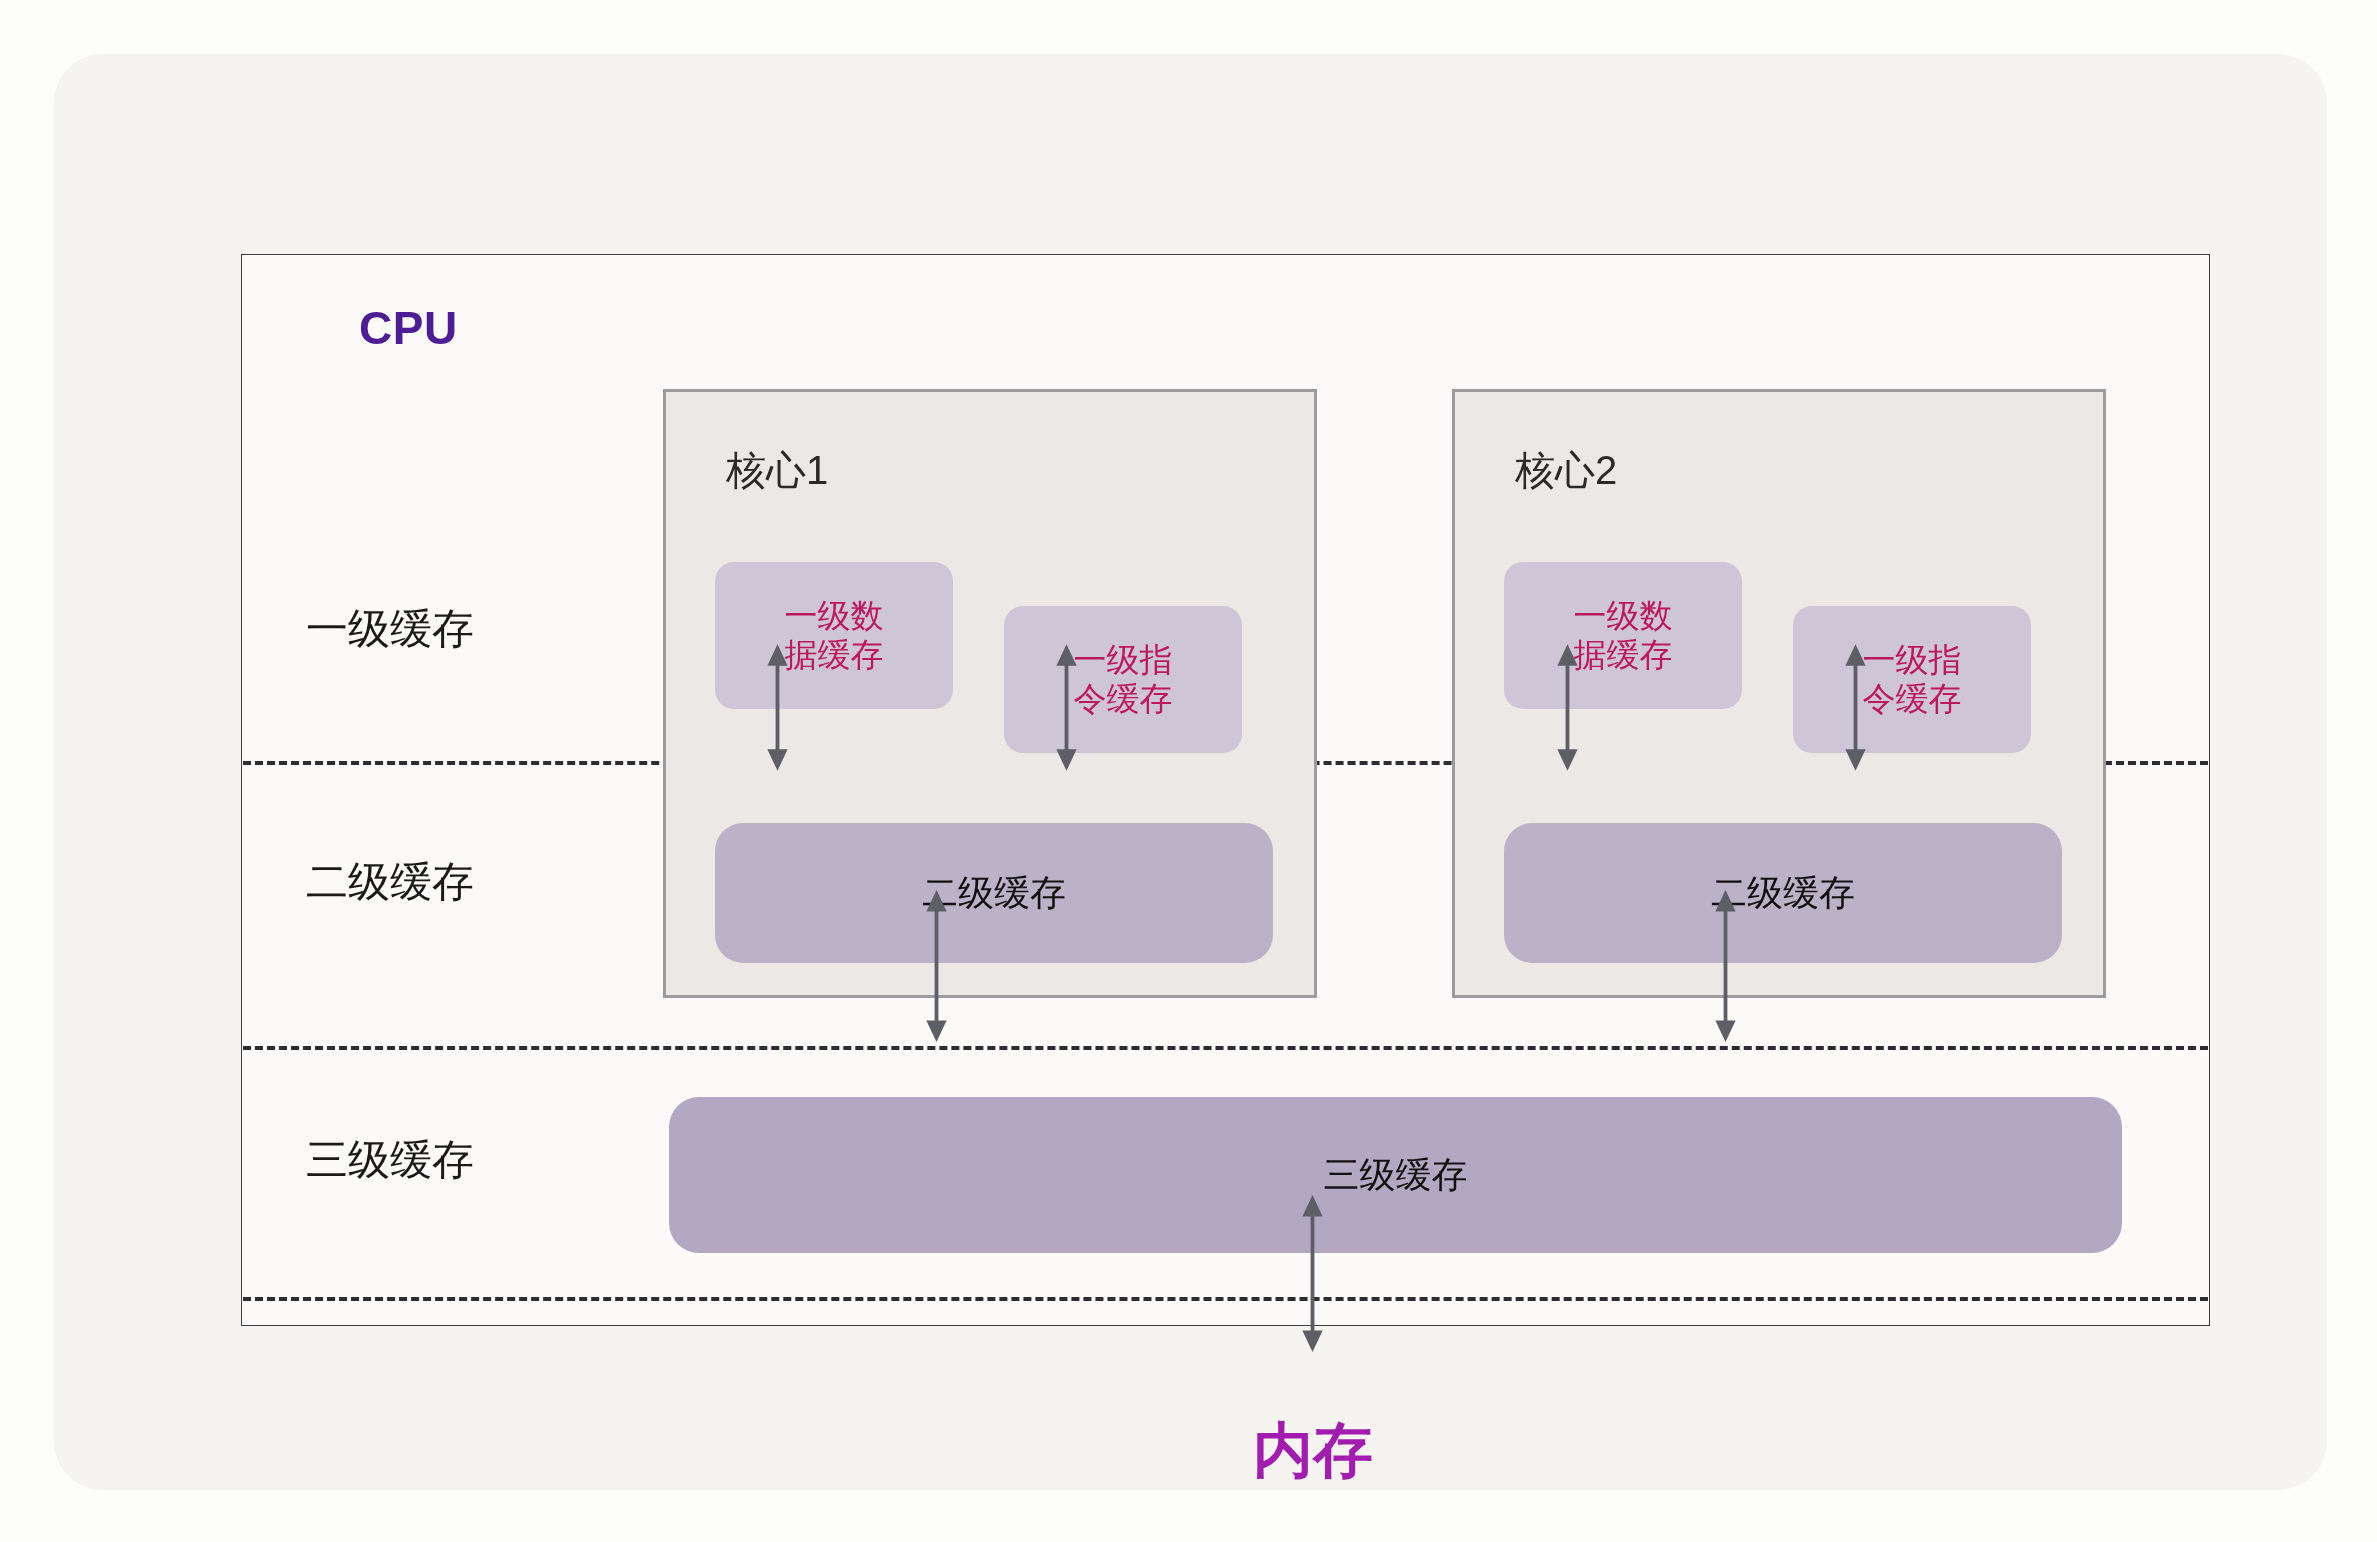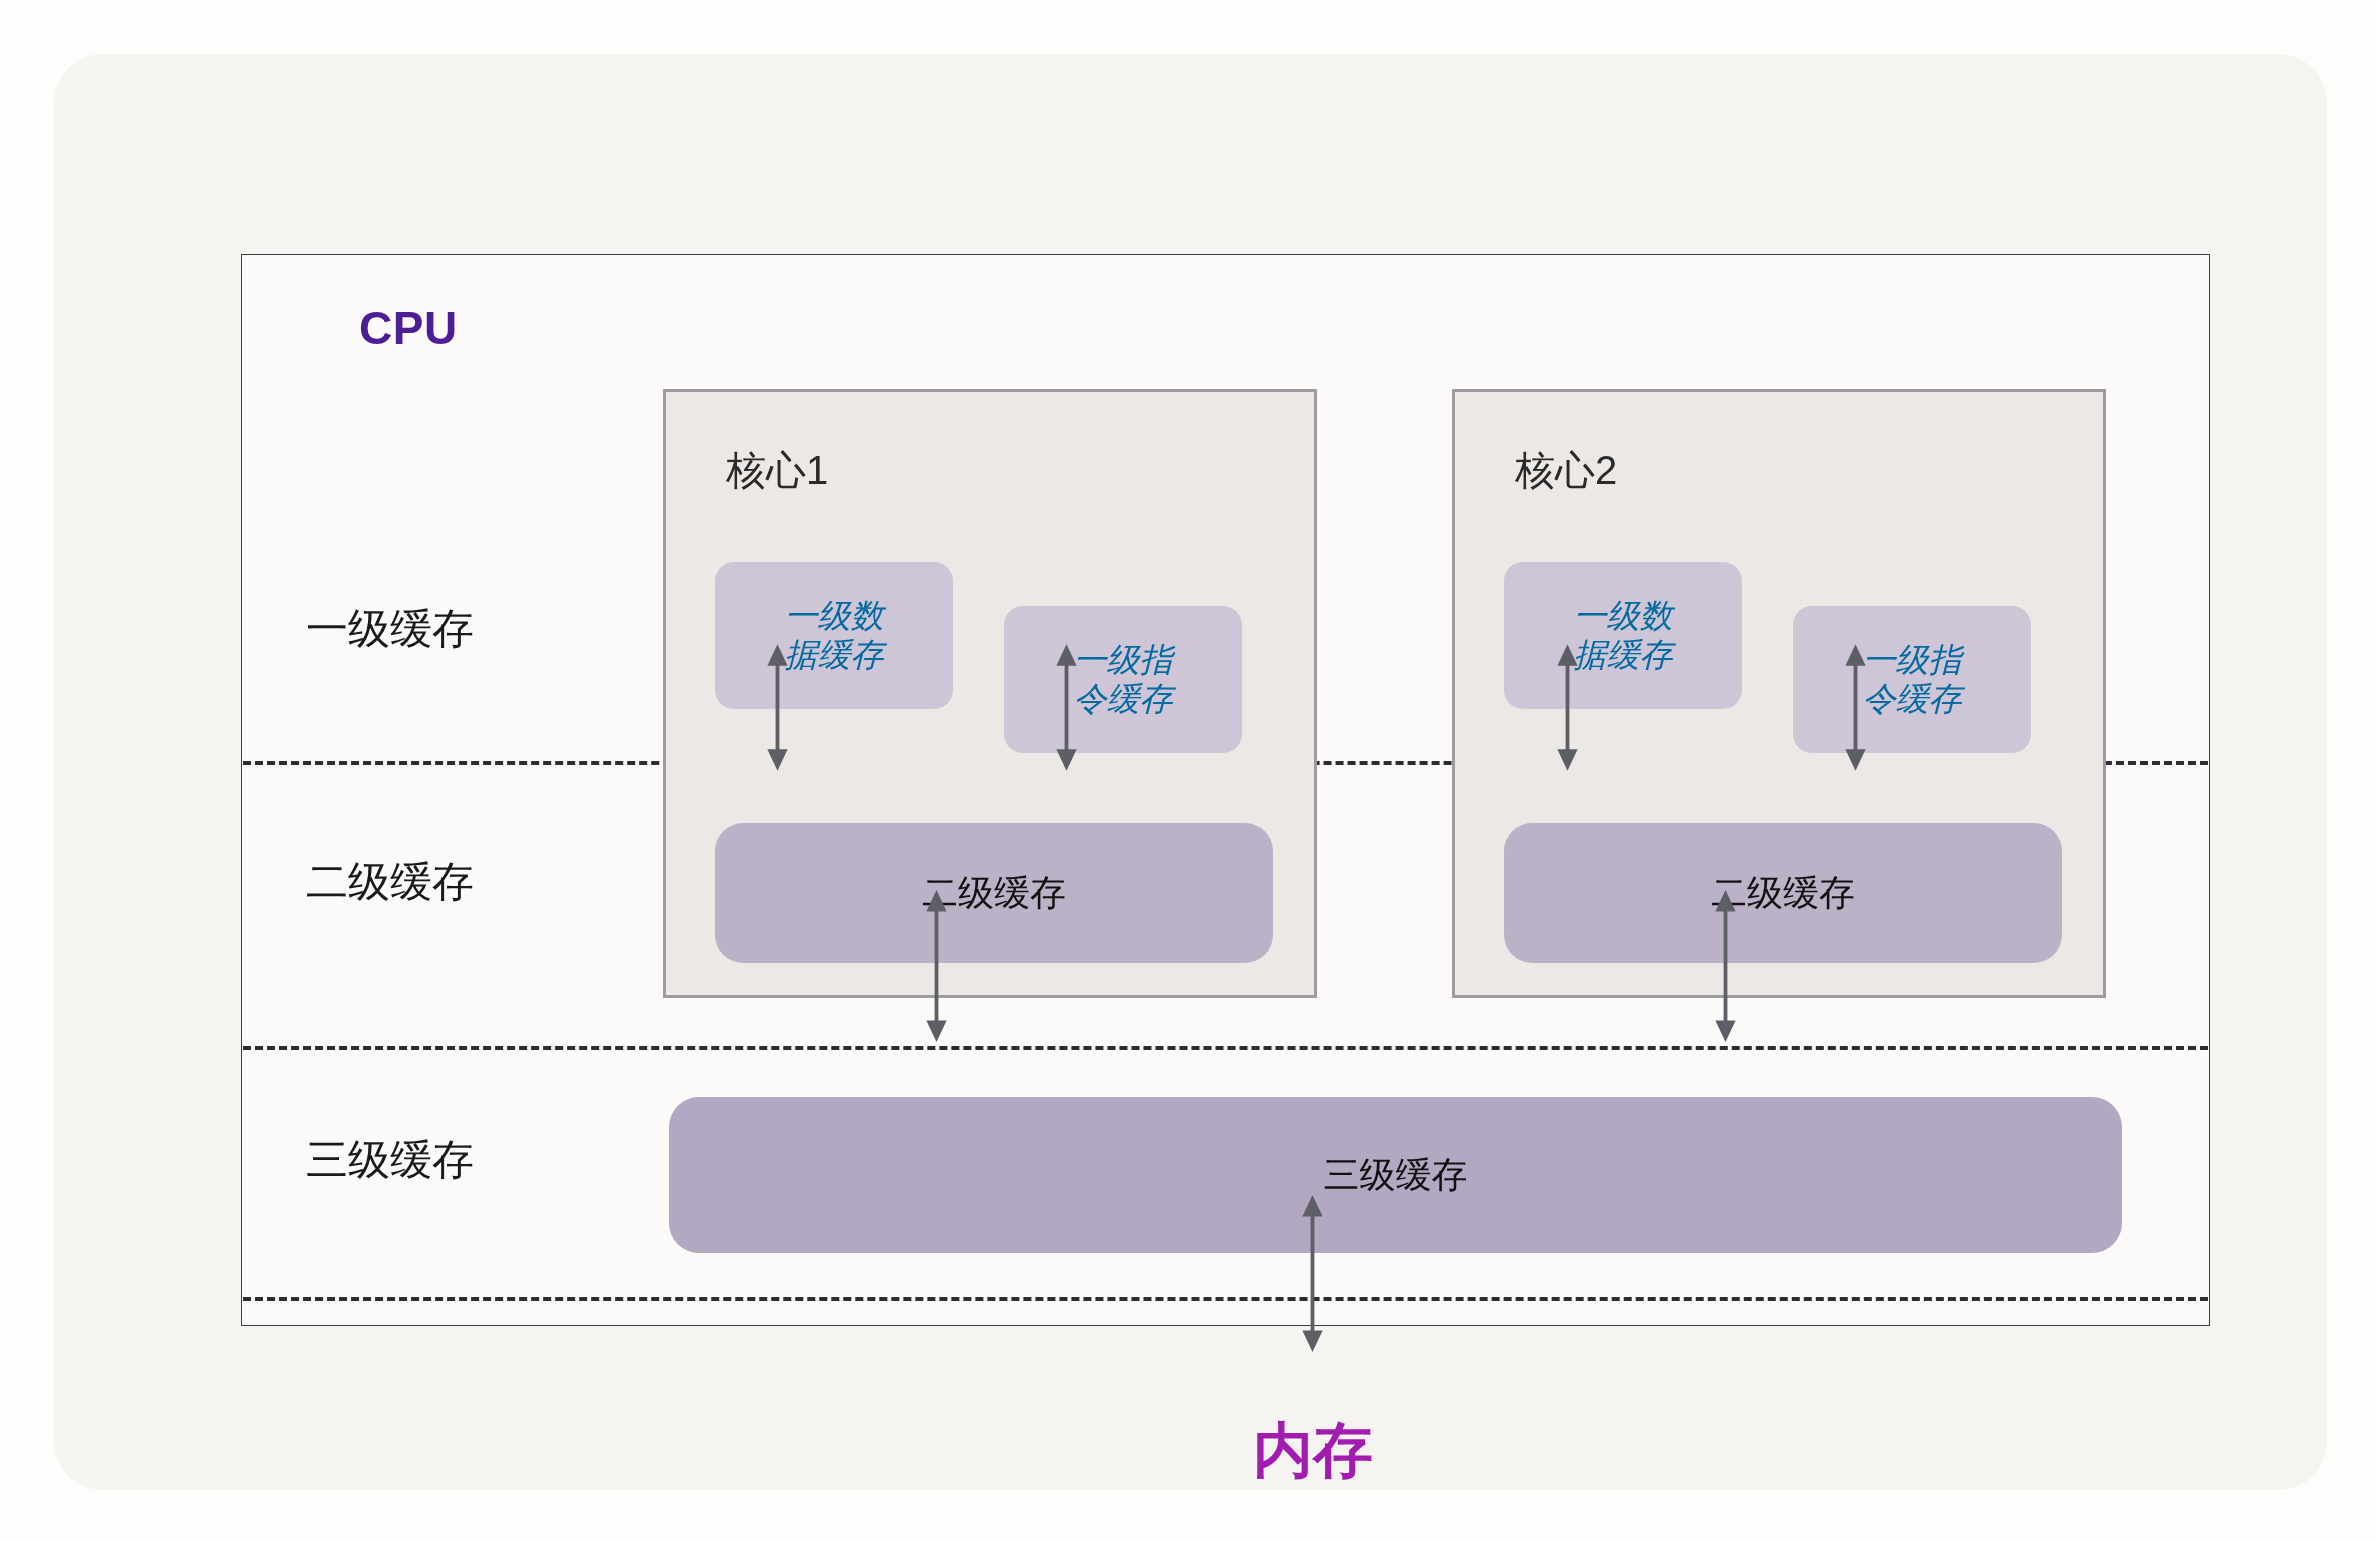--- a/index.html
+++ b/index.html
@@ -53,23 +53,22 @@
 
   
   .l1-box{
     position:absolute;top:170px;width:238px;height:147px;
     background:#cec6d6;border-radius:19px;
     display:flex;align-items:center;justify-content:center;
   }
   .l1-box.data{left:49px;}
   .l1-box.inst{left:338px;margin-top:44px;}
   .l1-text{
-    font-size:33px;color:#0369a1;line-height:1.18;
+    font-size:33px;color:#be185d;line-height:1.18;
     white-space:pre-line;
-    font-style:italic;
   }
 
   
   .l2-box{
     position:absolute;left:49px;top:431px;width:558px;height:140px;
     background:#bcb2c8;border-radius:28px;
     display:flex;align-items:center;justify-content:center;
   }
   .l2-text{font-size:36px;color:#111;}
 

